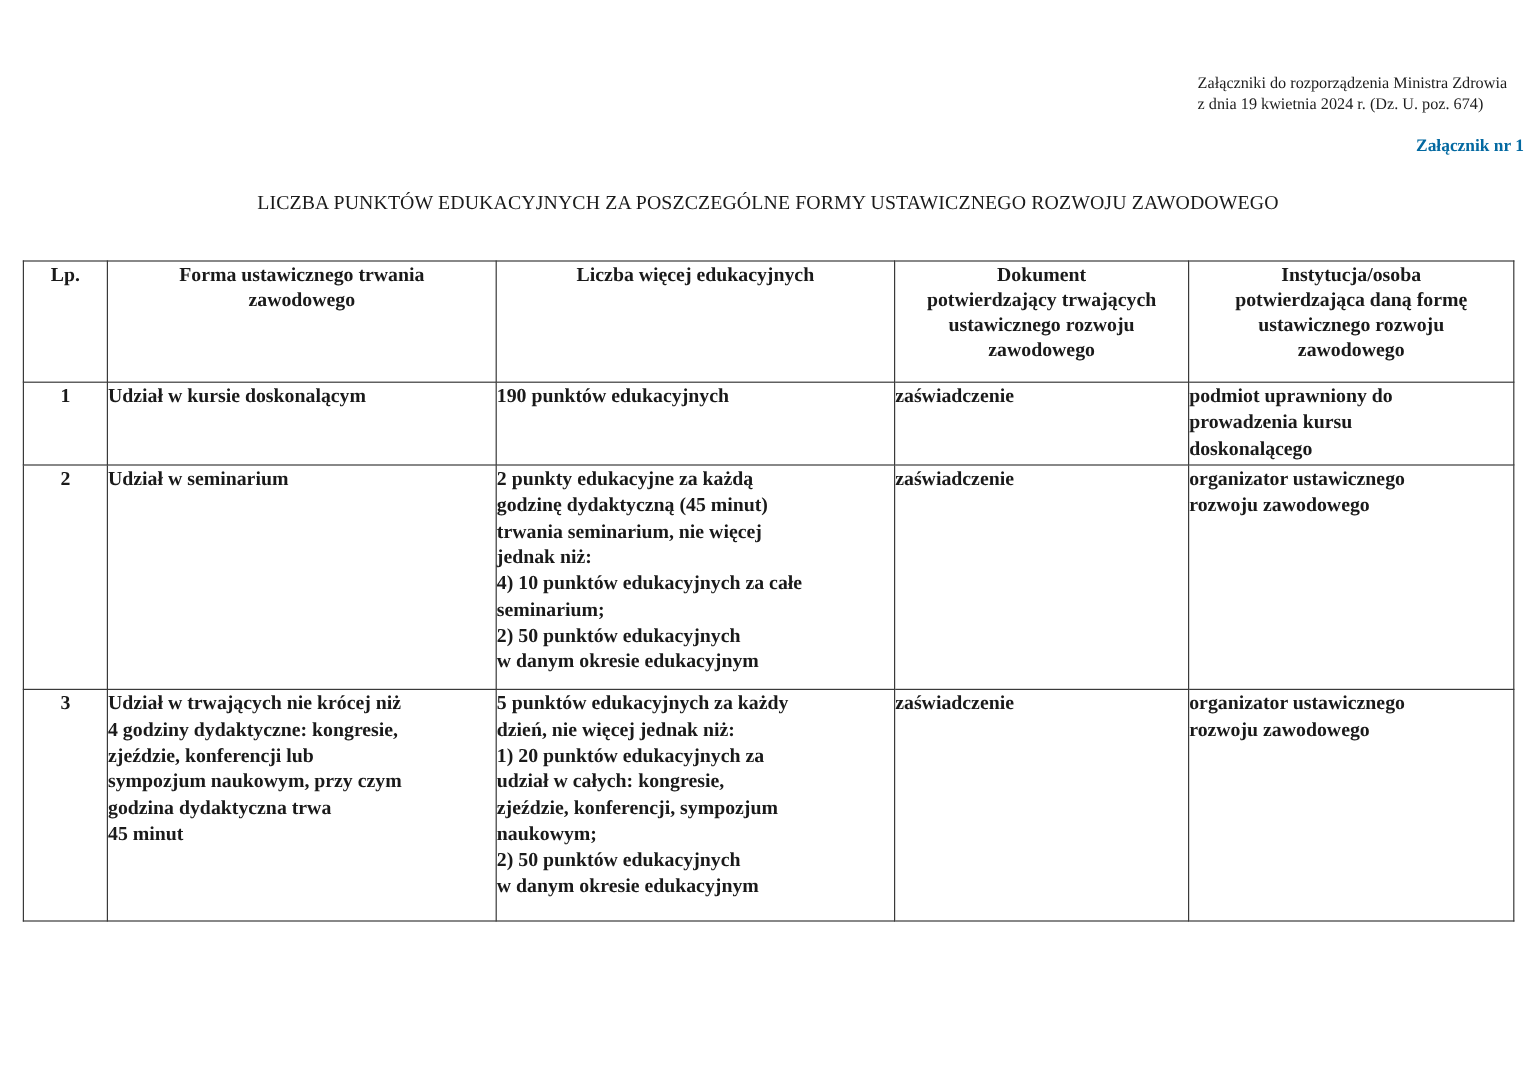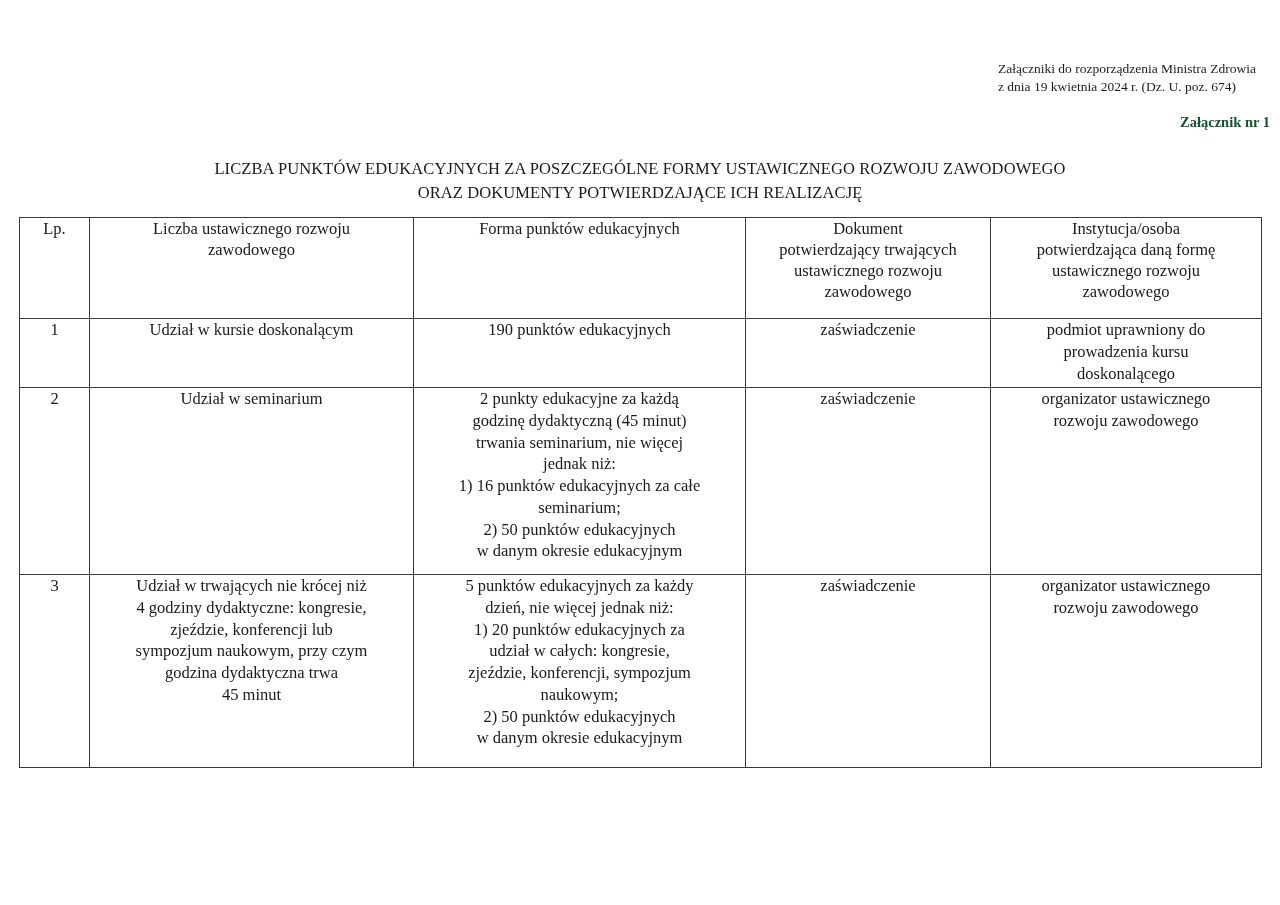--- a/index.html
+++ b/index.html
@@ -38,21 +38,21 @@
   .doc-ref div { white-space: nowrap; }
 
   .annex-label {
     position: absolute;
     left: 998px;
     top: 114px;
     width: 272px;
     text-align: right;
     font-size: 14.5px;
     font-weight: bold;
-    color: #14532d;
+    color: #0369a1;
   }
 
   
   .doc-title {
     position: absolute;
     left: 0;
     top: 157px;
     width: 1280px;
     text-align: center;
     font-size: 16.5px;
@@ -74,21 +74,21 @@
     border-collapse: collapse;
     table-layout: fixed;
     width: 1242px;
     background: #fff;
   }
   table.points th,
   table.points td {
     border: 1.4px solid #3a3a3a;
     vertical-align: top;
     padding: 0;
-    font-weight: normal;
+    font-weight: bold;
   }
 
   
   col.c1 { width: 70px; }
   col.c2 { width: 324px; }
   col.c3 { width: 332px; }
   col.c4 { width: 245px; }
   col.c5 { width: 271px; }
 
   thead th {
@@ -98,21 +98,20 @@
     font-size: 16.5px;
     line-height: 1.28;
     padding: 4px 8px;
   }
   thead th .hd { display: block; }
 
   tbody td {
     font-size: 16.5px;
     line-height: 1.32;
     padding: 6px 8px 8px 8px;
-    text-align: center;
   }
   tbody td.num {
     text-align: center;
     padding-left: 2px;
     padding-right: 2px;
   }
   tbody td .ln { display: block; white-space: pre-wrap; }
 
   tr.r1 td { height: 68px; }
   tr.r2 td { height: 186px; }
@@ -125,43 +124,42 @@
 
   <div class="doc-ref">
     <div>Załączniki do rozporządzenia Ministra Zdrowia</div>
     <div>z dnia 19 kwietnia 2024 r. (Dz. U. poz. 674)</div>
   </div>
 
   <div class="annex-label">Załącznik nr 1</div>
 
   <div class="doc-title">
     <span class="line-1">LICZBA PUNKTÓW EDUKACYJNYCH ZA POSZCZEGÓLNE FORMY USTAWICZNEGO ROZWOJU ZAWODOWEGO</span>
-    <span class="line-2">ORAZ DOKUMENTY POTWIERDZAJĄCE ICH REALIZACJĘ</span>
   </div>
 
   <div class="tbl-wrap">
     <table class="points">
       <colgroup>
         <col class="c1">
           <col class="c2">
           <col class="c3">
           <col class="c4">
           <col class="c5">
       </colgroup>
       <thead>
         <tr>
           <th>
             <span class="hd">Lp.</span>
           </th>
           <th>
-            <span class="hd">Liczba ustawicznego rozwoju</span>
+            <span class="hd">Forma ustawicznego trwania</span>
             <span class="hd">zawodowego</span>
           </th>
           <th>
-            <span class="hd">Forma punktów edukacyjnych</span>
+            <span class="hd">Liczba więcej edukacyjnych</span>
           </th>
           <th>
             <span class="hd">Dokument</span>
             <span class="hd">potwierdzający trwających</span>
             <span class="hd">ustawicznego rozwoju</span>
             <span class="hd">zawodowego</span>
           </th>
           <th>
             <span class="hd">Instytucja/osoba</span>
             <span class="hd">potwierdzająca daną formę</span>
@@ -191,21 +189,21 @@
         <tr class="r2">
           <td class="num">2</td>
           <td>
               <span class="ln">Udział w seminarium</span>
             </td>
           <td>
               <span class="ln">2 punkty edukacyjne za każdą
 godzinę dydaktyczną (45 minut)
 trwania seminarium, nie więcej
 jednak niż:
-1) 16 punktów edukacyjnych za całe
+4) 10 punktów edukacyjnych za całe
 seminarium;
 2) 50 punktów edukacyjnych
 w danym okresie edukacyjnym</span>
             </td>
           <td>
               <span class="ln">zaświadczenie</span>
             </td>
           <td>
               <span class="ln">organizator ustawicznego
 rozwoju zawodowego</span>

